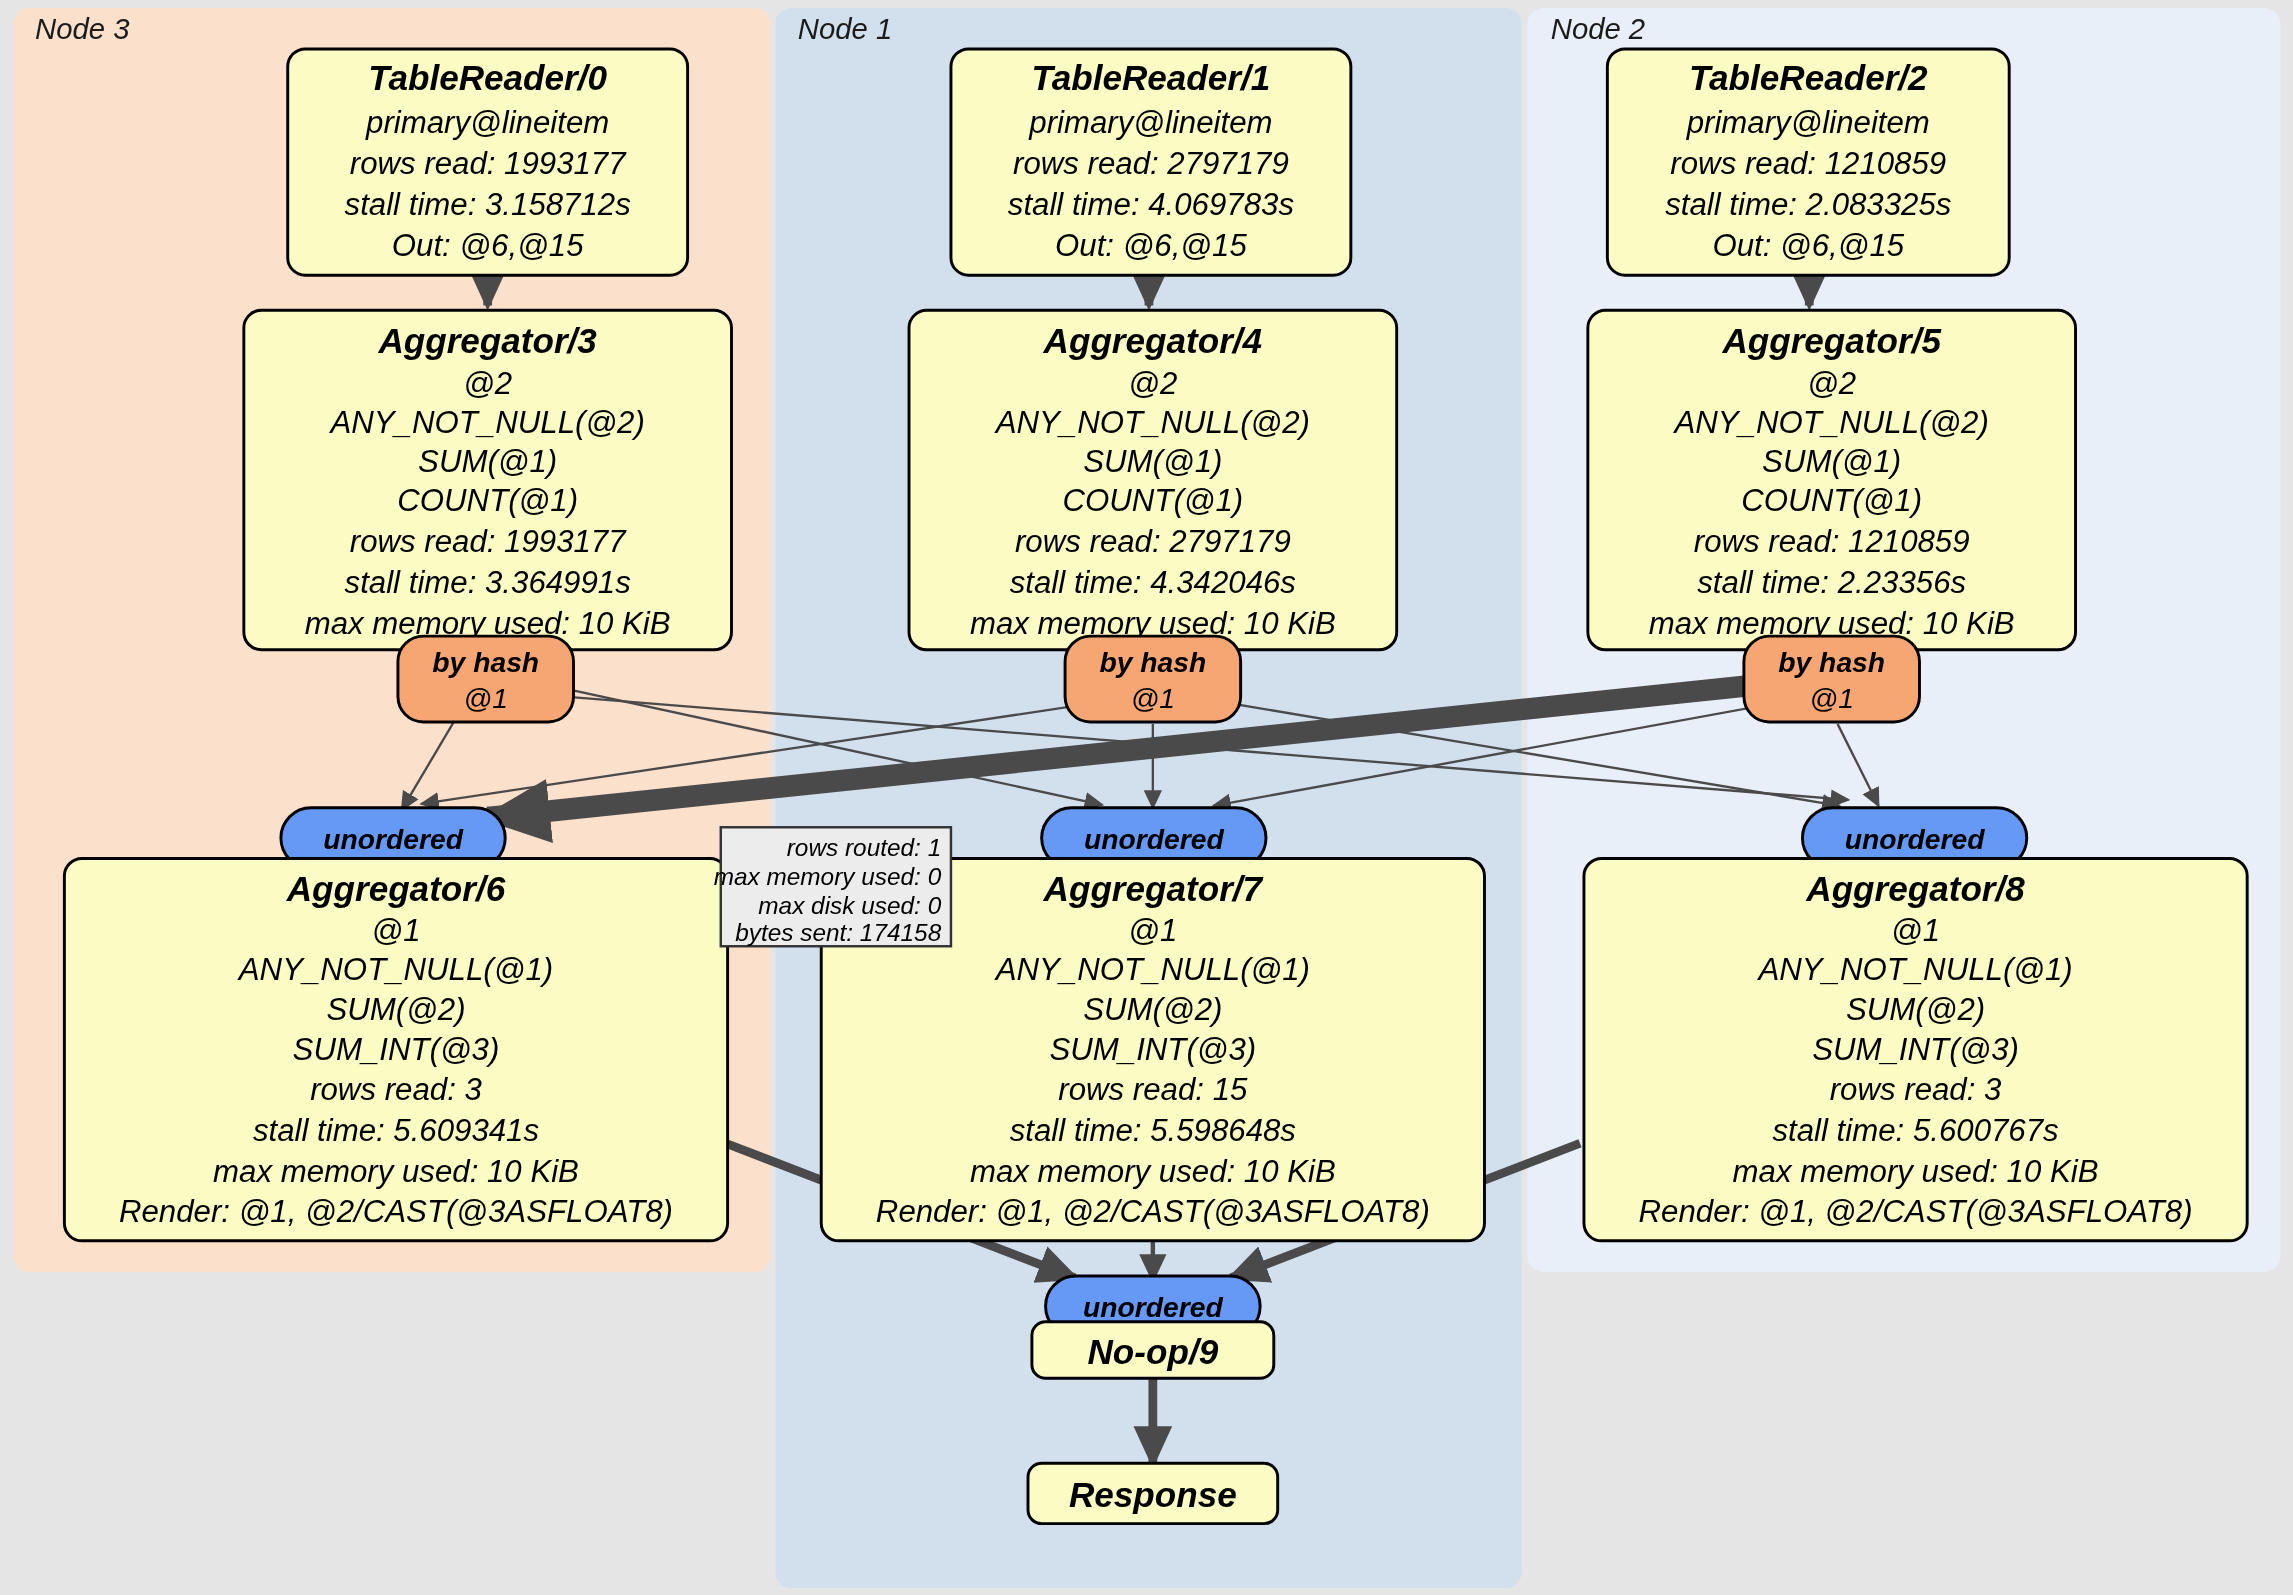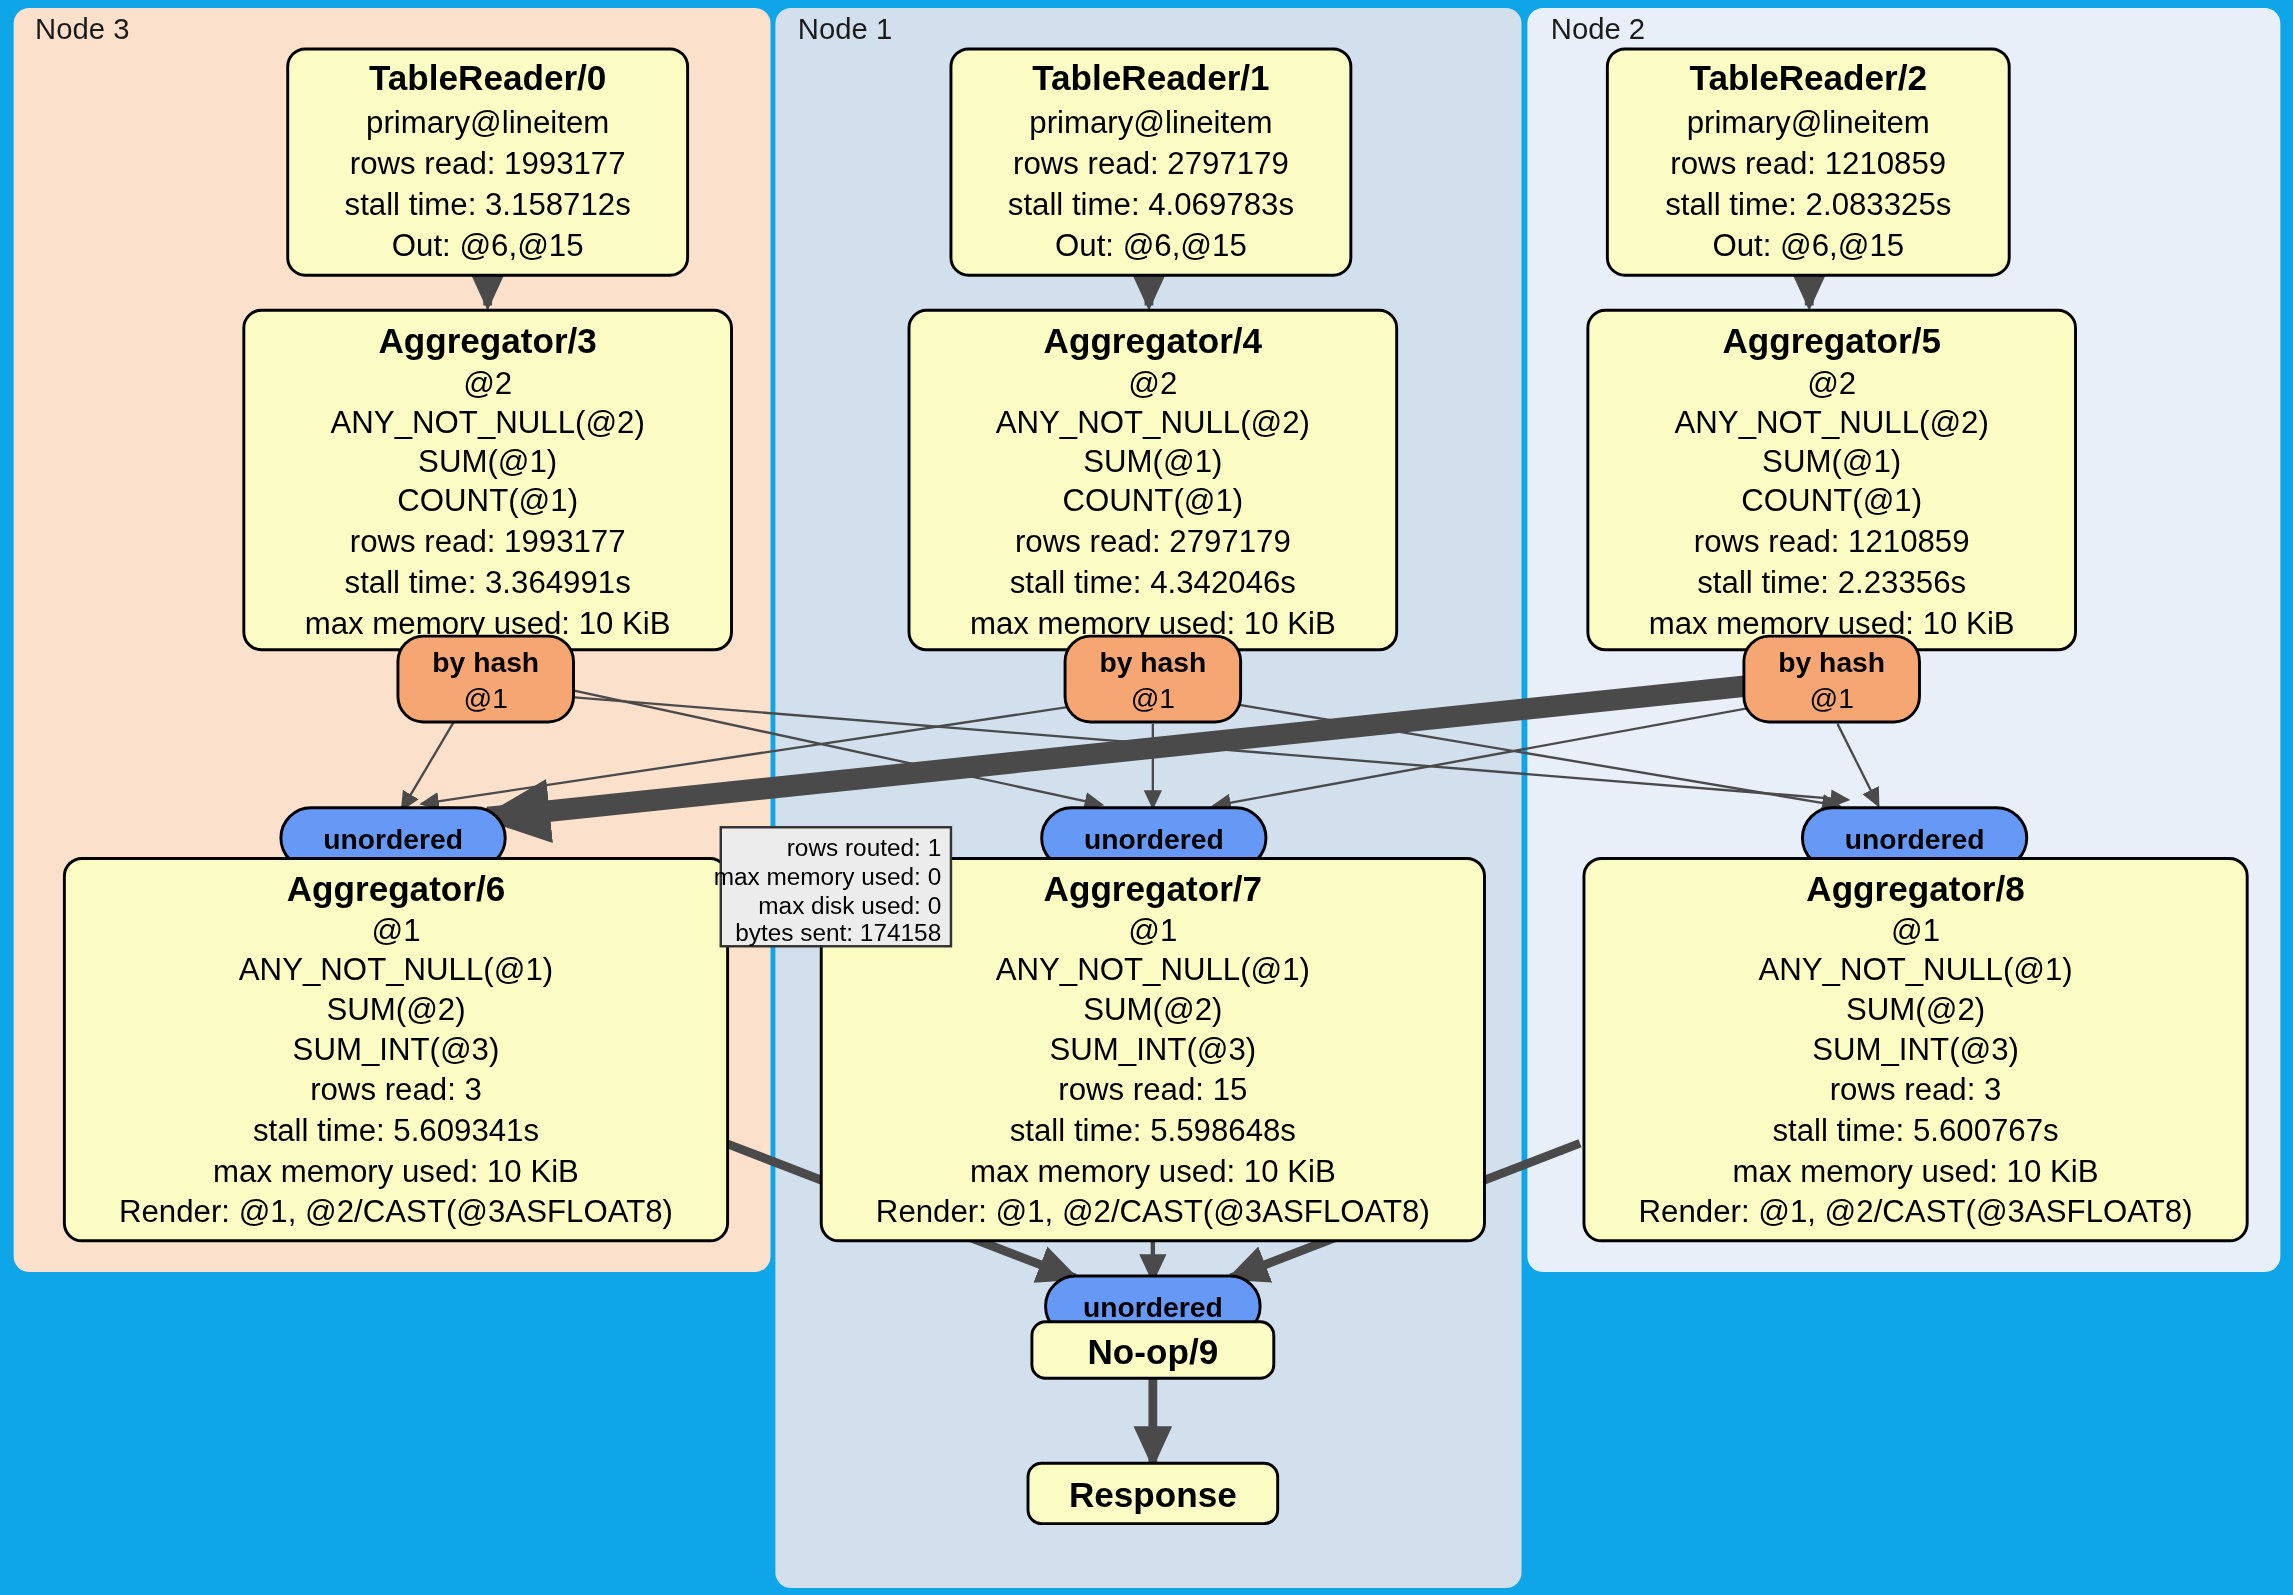--- a/index.html
+++ b/index.html
@@ -1,17 +1,17 @@
 <!DOCTYPE html>
 <html><head>
 <meta charset="utf-8">
 <style>
   html,body{margin:0;padding:0;background:#ffffff;}
   body{width:2294px;height:1596px;font-family:"Liberation Sans",sans-serif;overflow:hidden;}
-  #stage{position:relative;width:2294px;height:1596px;background:#0ea5e9;}
+  #stage{position:relative;width:2294px;height:1596px;background:#e5e5e5;font-style:italic;}
   svg#diagram{position:absolute;left:0;top:0;width:2294px;height:1596px;}
   .panel-label{font-size:30px;fill:#1b1b1b;font-family:"Liberation Sans",sans-serif;}
   .node-title{font-weight:bold;font-size:36px;fill:#000;font-family:"Liberation Sans",sans-serif;}
   .node-line{font-size:32px;fill:#000;font-family:"Liberation Sans",sans-serif;}
   .pill-title{font-weight:bold;font-size:29px;fill:#000;font-family:"Liberation Sans",sans-serif;}
   .pill-line{font-size:29px;fill:#000;font-family:"Liberation Sans",sans-serif;}
   .tip-line{font-size:25px;fill:#000;font-family:"Liberation Sans",sans-serif;}
   .op-title{font-weight:bold;font-size:36px;fill:#000;font-family:"Liberation Sans",sans-serif;}
   .box{stroke:#000;stroke-width:3;}
   .pill{stroke:#000;stroke-width:3;}

